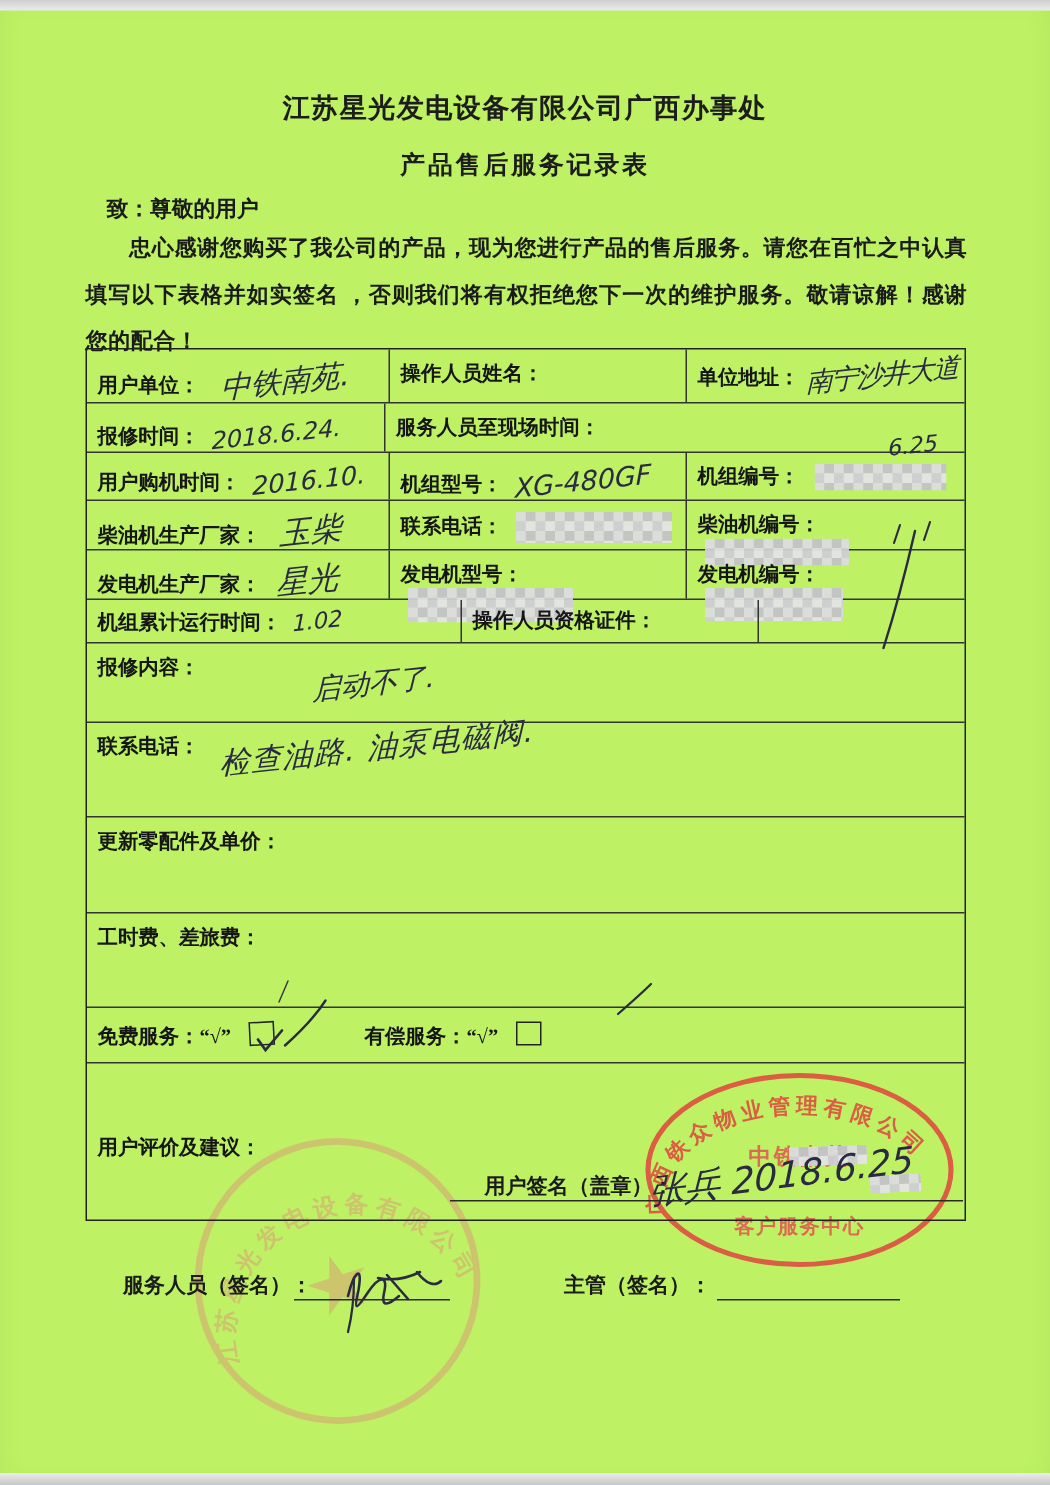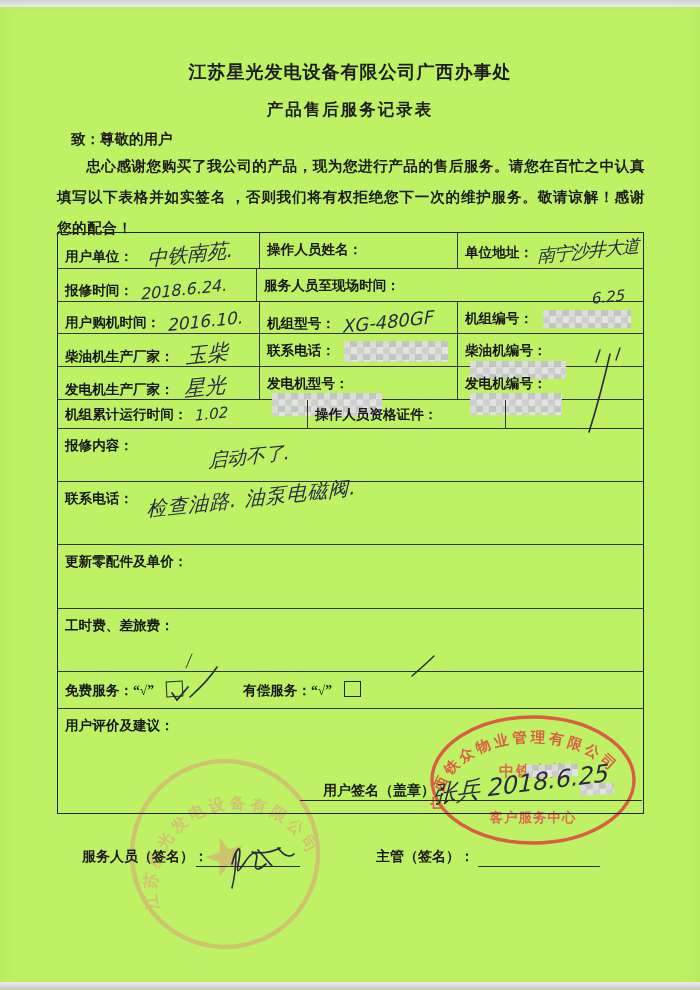--- a/index.html
+++ b/index.html
@@ -193,21 +193,21 @@
     <div class="row" style="height:37px;">
       <div class="cell full" style="padding-top:9px;">
         <span class="lbl">免费服务：“√”</span>
         <span class="chkbox"></span>
         <span style="display:inline-block;width:52px;"></span>
         <span class="lbl">有偿服务：“√”</span>
         <span class="chkbox" style="transform:none;"></span>
       </div>
     </div>
 
-    <div class="row" style="height:105px;border-bottom:none;">
+    <div class="row" style="height:105px;border-bottom:none;align-items:center;">
       <div class="cell full">
         <span class="lbl">用户评价及建议：</span>
       </div>
     </div>
   </div>
 
   <span class="abs blabel" style="left:323px;top:782px;">用户签名（盖章）：</span>
   <div class="sigline" style="left:300px;top:800px;width:342px;"></div>
   <span class="abs ink" style="left:432px;top:772px;font-size:24px;transform:rotate(-7deg) skewX(-8deg);">张兵 2018.6.25</span>
 

